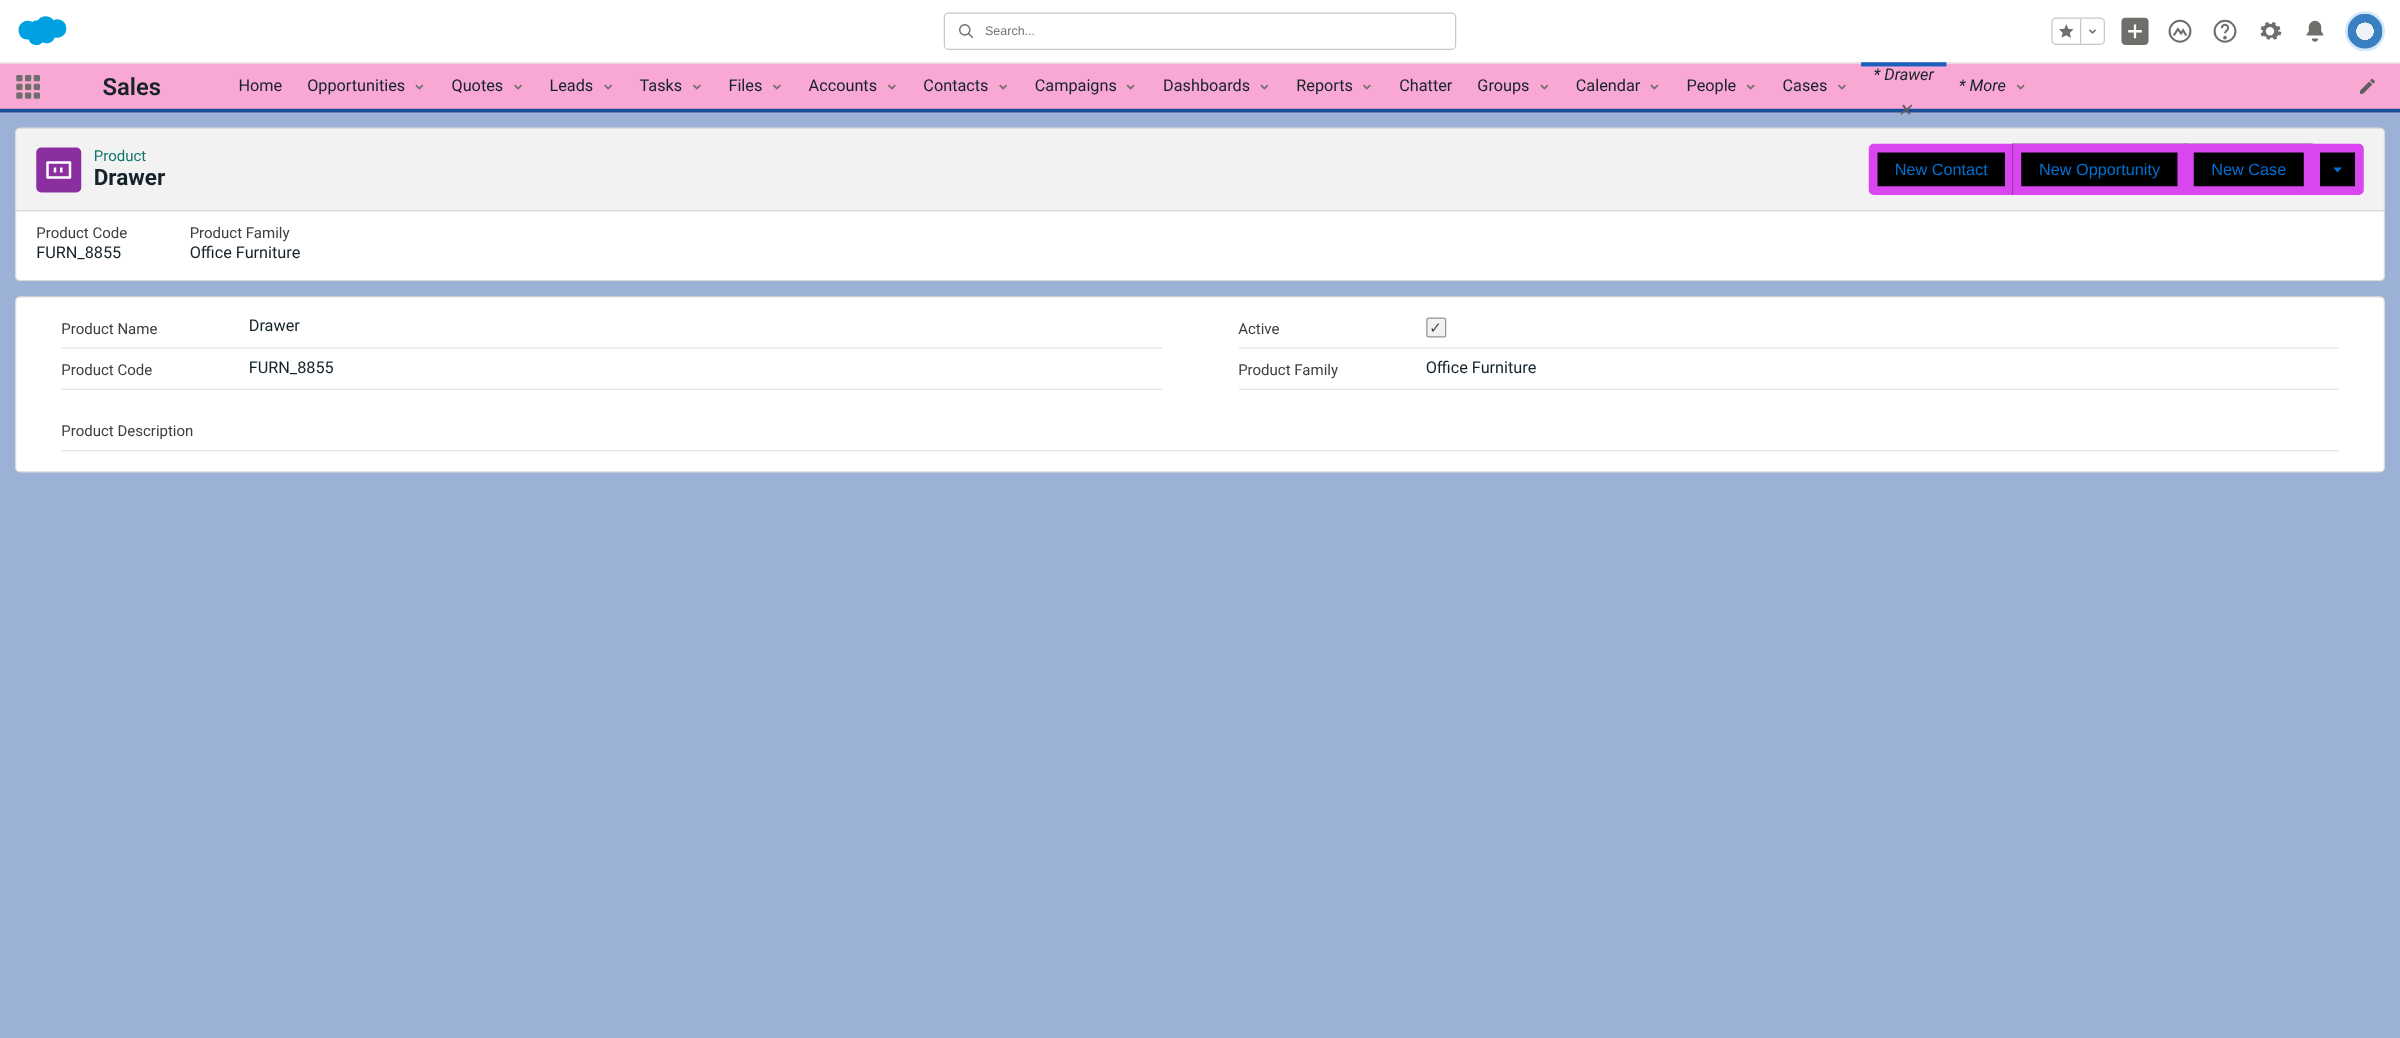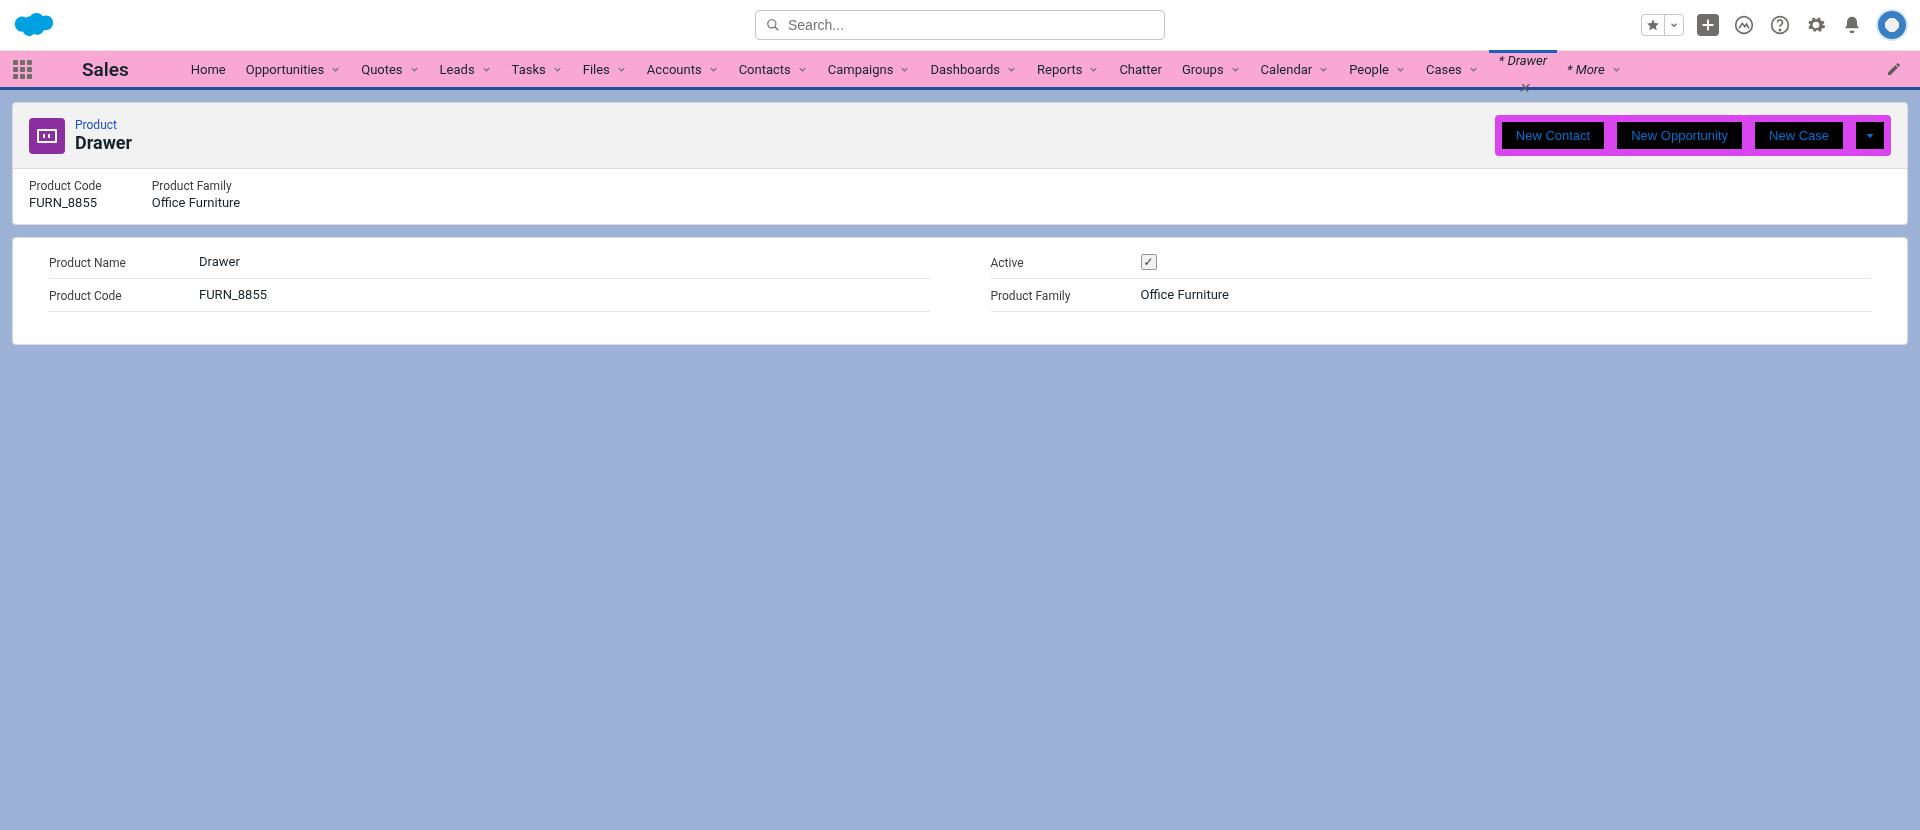--- a/index.html
+++ b/index.html
@@ -2,21 +2,21 @@
 <html><head>
 <meta charset="utf-8">
 <style>
   * { margin:0; padding:0; box-sizing:border-box; }
   body { font-family: -apple-system, BlinkMacSystemFont, "Segoe UI", Roboto, Helvetica, Arial, sans-serif; font-size:13px; color:#16232b; background:#9bb1d6; width:1920px; height:830px; overflow:hidden; position:relative; }
   
   .global-header { height:50px; background:#fff; display:flex; align-items:center; padding:0 12px; position:relative; }
   .sf-cloud { width:44px; height:30px; margin-right:auto; }
   .search-wrap { position:absolute; left:50%; transform:translateX(-50%); }
   .search-box { width:410px; height:30px; border:1px solid #c9c7c5; border-radius:4px; background:#fff; display:flex; align-items:center; padding:0 10px; color:#706e6b; }
-  .search-box input { border:none; outline:none; flex:1; font-size:14px; margin-left:8px; background:transparent; }
+  .search-box input { border:none; outline:none; flex:1; font-size:10px; margin-left:8px; background:transparent; }
   .hdr-icons { display:flex; align-items:center; gap:12px; margin-left:auto; }
   .icon-btn { width:24px; height:24px; display:flex; align-items:center; justify-content:center; color:#706e6b; cursor:pointer; }
   .fav-split { display:flex; border:1px solid #c9c7c5; border-radius:4px; overflow:hidden; }
   .fav-split div { padding:3px 4px; display:flex; align-items:center; }
   .fav-split div+div { border-left:1px solid #c9c7c5; }
   .avatar-lg { width:32px; height:32px; border-radius:50%; background:radial-gradient(circle,#eef2f7 35%, #3a7fc2 36%); border:2px solid #d2e7fb; }
   .avatar-sm { width:20px; height:20px; border-radius:50%; background:radial-gradient(circle,#eef2f7 35%, #3a7fc2 36%); border:1px solid #d2e7fb; display:inline-block; vertical-align:middle; margin-right:4px;}
   
   .nav-bar { height:40px; background:#f9a8d4; border-top:1px solid #e5e5e5; border-bottom:3px solid #1b4e99; display:flex; align-items:stretch; padding:0 8px 0 0;gap:34px; }
   .waffle { width:44px; display:flex; align-items:center; justify-content:center; color:#706e6b; font-size:20px; cursor:pointer; }
@@ -30,21 +30,21 @@
   .nav-item.active::before { content:""; position:absolute; top:-3px; left:0; right:0; height:3px; background:#1b5fbf; }
   .nav-close { color:#5e5e5e; font-size:14px; margin-left:2px; }
   .nav-more { font-style:italic; }
   .edit-pencil { margin-left:auto; display:flex; align-items:center; padding:0 10px; color:#5e5e5e; cursor:pointer; }
   
   .page-wrap { padding:0 12px 12px 12px; }
   .record-header { background:#f3f2f2; border:1px solid #dddbda; border-radius:4px 4px 0 0; display:flex; align-items:center; padding:12px 16px; margin-top:12px; }
   .rec-icon { width:36px; height:36px; border-radius:4px; background:#8b2fa0; display:flex; align-items:center; justify-content:center; margin-right:10px; }
   .rec-icon-inner { width:20px; height:14px; border:2px solid #fff; border-radius:1px; position:relative; }
   .rec-icon-inner::after{ content:""; position:absolute; top:3px; bottom:3px; left:4px; width:2px; background:#fff; box-shadow:5px 0 0 #fff; }
-  .rec-titles .rec-type { font-size:12px; color:#1d4ed8; }
+  .rec-titles .rec-type { font-size:12px; color:#0f766e; }
   .rec-titles .rec-name { font-size:18px; font-weight:700; }
   .rec-actions { margin-left:auto; display:flex; }
   .rec-actions button { background:#000000; border:7px solid #d946ef; color:#0070d2; padding:6px 14px; font-size:13px; cursor:pointer; margin-left:-1px; }
   .rec-actions button:first-child { border-radius:4px 0 0 4px; }
   .rec-actions .more-actions { border-radius:0 4px 4px 0; padding:6px 8px; }
   .highlights { background:#fff; border:1px solid #dddbda; border-top:none; border-radius:0 0 4px 4px; padding:10px 16px 14px 16px; display:flex; gap:50px; }
   .hl .hl-label { font-size:12px; color:#3e3e3c; }
   .hl .hl-val { font-size:13px; color:#16232b; margin-top:2px; }
   
   .detail-card { background:#fff; border:1px solid #dddbda; border-radius:4px; margin-top:12px; padding:0 0 16px 0; }
@@ -294,15 +294,19 @@
       </div>
       <div class="field">
         <div class="f-label">Product Code</div>
         <div class="f-val">FURN_8855</div>
       </div>
       <div class="field">
         <div class="f-label">Product Family</div>
         <div class="f-val">Office Furniture</div>
       </div>
       <div class="field" style="border-bottom:none;"></div>
+      <div class="field fullrow">
+        <div class="f-label">Product Description</div>
+        <div class="f-val"></div>
+      </div>
     </div>
   </div>
 </div>
 
 </body></html>

